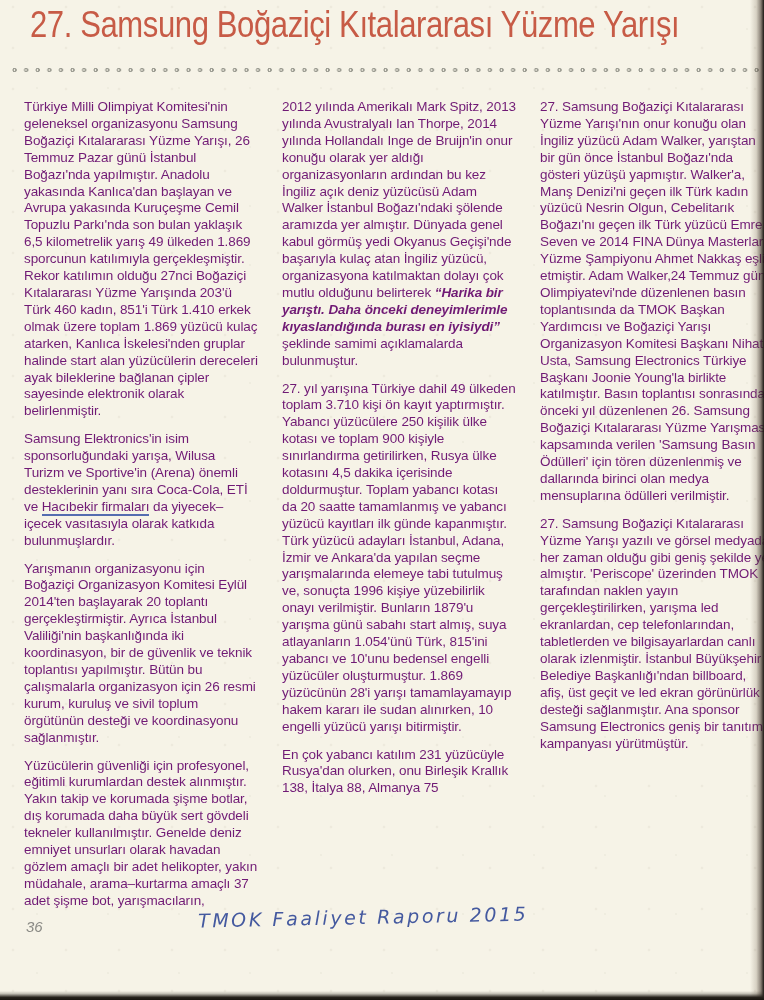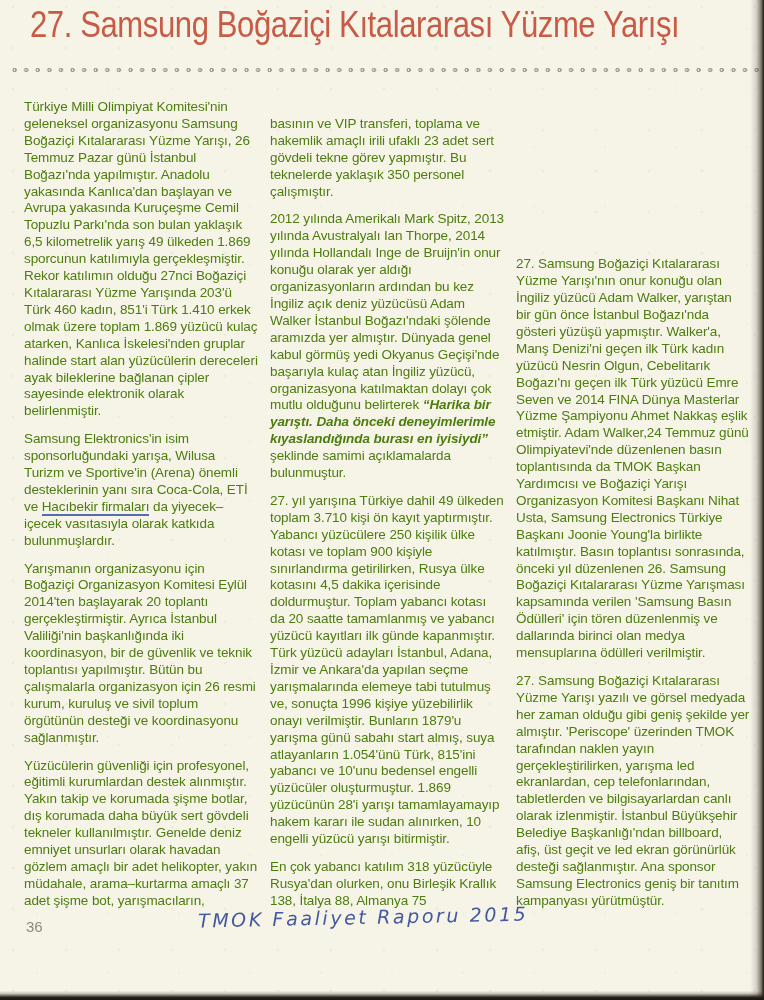--- a/index.html
+++ b/index.html
@@ -31,24 +31,23 @@
     margin: 2px 0 0 12px;
     width: 748px; height: 6px;
     background-image: radial-gradient(circle at 2.6px 3px, rgba(0,0,0,0) 0.6px, #9d9d93 0.9px 1.9px, rgba(0,0,0,0) 2.4px);
     background-size: 11.6px 6px;
     background-repeat: repeat-x;
   }
 
   
   .columns {
     display: flex;
-    gap: 12px;
+    gap: 24px;
     padding: 26px 0 0 24px;
-    color: #4d7c0f;
-    align-items: flex-end;
+    color: #701a75;
   }
   .col { width: 234px; flex: 0 0 auto; }
   .para {
     margin: 0 0 11px 0;
     font-size: 13.5px;
     line-height: 16.9px;
     letter-spacing: -0.1px;
     text-align: left;
   }
   .seg-italic { font-style: italic; font-weight: bold; }
@@ -56,20 +55,21 @@
     border-bottom: 2px solid rgba(55,83,166,0.85);
     padding-bottom: 0.5px;
   }
 
   
   .page-number {
     position: absolute;
     left: 26px; top: 918px;
     font-size: 15px;
     color: #8a8a85;
+    font-style: italic;
   }
   .handwriting {
     position: absolute;
     left: 198px; top: 906px;
     font-family: "DejaVu Sans", sans-serif;
     font-style: italic;
     font-size: 19px;
     letter-spacing: 2.6px;
     color: #44599f;
     transform: rotate(-1.2deg);
@@ -109,24 +109,23 @@
 </header>
 
 <main class="columns">
   <div class="col">
       <p class="para"><span>Türkiye Milli Olimpiyat Komitesi'nin geleneksel organizasyonu Samsung Boğaziçi Kıtalararası Yüzme Yarışı, 26 Temmuz Pazar günü İstanbul Boğazı'nda yapılmıştır. Anadolu yakasında Kanlıca'dan başlayan ve Avrupa yakasında Kuruçeşme Cemil Topuzlu Parkı'nda son bulan yaklaşık 6,5 kilometrelik yarış 49 ülkeden 1.869 sporcunun katılımıyla gerçekleşmiştir. Rekor katılımın olduğu 27nci Boğaziçi Kıtalararası Yüzme Yarışında 203'ü Türk 460 kadın, 851'i Türk 1.410 erkek olmak üzere toplam 1.869 yüzücü kulaç atarken, Kanlıca İskelesi'nden gruplar halinde start alan yüzücülerin dereceleri ayak bileklerine bağlanan çipler sayesinde elektronik olarak belirlenmiştir.</span></p>
       <p class="para"><span>Samsung Elektronics'in isim sponsorluğundaki yarışa, Wilusa Turizm ve Sportive'in (Arena) önemli desteklerinin yanı sıra Coca-Cola, ETİ ve </span><span class="seg-ink-underline">Hacıbekir firmaları</span><span> da yiyecek–içecek vasıtasıyla olarak katkıda bulunmuşlardır.</span></p>
       <p class="para"><span>Yarışmanın organizasyonu için Boğaziçi Organizasyon Komitesi Eylül 2014'ten başlayarak 20 toplantı gerçekleştirmiştir. Ayrıca İstanbul Valiliği'nin başkanlığında iki koordinasyon, bir de güvenlik ve teknik toplantısı yapılmıştır. Bütün bu çalışmalarla organizasyon için 26 resmi kurum, kuruluş ve sivil toplum örgütünün desteği ve koordinasyonu sağlanmıştır.</span></p>
       <p class="para"><span>Yüzücülerin güvenliği için profesyonel, eğitimli kurumlardan destek alınmıştır. Yakın takip ve korumada şişme botlar, dış korumada daha büyük sert gövdeli tekneler kullanılmıştır. Genelde deniz emniyet unsurları olarak havadan gözlem amaçlı bir adet helikopter, yakın müdahale, arama–kurtarma amaçlı 37 adet şişme bot, yarışmacıların,</span></p>
     </div>
   <div class="col">
-      <p class="para"><span>basının ve VIP transferi, toplama ve hakemlik amaçlı irili ufaklı 23 adet sert gövdeli tekne görev yapmıştır. Bu teknelerde yaklaşık 350 personel çalışmıştır.</span></p>
       <p class="para"><span>2012 yılında Amerikalı Mark Spitz, 2013 yılında Avustralyalı Ian Thorpe, 2014 yılında Hollandalı Inge de Bruijn'in onur konuğu olarak yer aldığı organizasyonların ardından bu kez İngiliz açık deniz yüzücüsü Adam Walker İstanbul Boğazı'ndaki şölende aramızda yer almıştır. Dünyada genel kabul görmüş yedi Okyanus Geçişi'nde başarıyla kulaç atan İngiliz yüzücü, organizasyona katılmaktan dolayı çok mutlu olduğunu belirterek </span><span class="seg-italic">“Harika bir yarıştı. Daha önceki deneyimlerimle kıyaslandığında burası en iyisiydi”</span><span> şeklinde samimi açıklamalarda bulunmuştur.</span></p>
       <p class="para"><span>27. yıl yarışına Türkiye dahil 49 ülkeden toplam 3.710 kişi ön kayıt yaptırmıştır. Yabancı yüzücülere 250 kişilik ülke kotası ve toplam 900 kişiyle sınırlandırma getirilirken, Rusya ülke kotasını 4,5 dakika içerisinde doldurmuştur. Toplam yabancı kotası da 20 saatte tamamlanmış ve yabancı yüzücü kayıtları ilk günde kapanmıştır. Türk yüzücü adayları İstanbul, Adana, İzmir ve Ankara'da yapılan seçme yarışmalarında elemeye tabi tutulmuş ve, sonuçta 1996 kişiye yüzebilirlik onayı verilmiştir. Bunların 1879'u yarışma günü sabahı start almış, suya atlayanların 1.054'ünü Türk, 815'ini yabancı ve 10'unu bedensel engelli yüzücüler oluşturmuştur. 1.869 yüzücünün 28'i yarışı tamamlayamayıp hakem kararı ile sudan alınırken, 10 engelli yüzücü yarışı bitirmiştir.</span></p>
-      <p class="para"><span>En çok yabancı katılım 318 yüzücüyle Rusya'dan olurken, onu Birleşik Krallık 138, İtalya 88, Almanya 75</span></p>
+      <p class="para"><span>En çok yabancı katılım 231 yüzücüyle Rusya'dan olurken, onu Birleşik Krallık 138, İtalya 88, Almanya 75</span></p>
     </div>
   <div class="col">
       <p class="para"><span>27. Samsung Boğaziçi Kıtalararası Yüzme Yarışı'nın onur konuğu olan İngiliz yüzücü Adam Walker, yarıştan bir gün önce İstanbul Boğazı'nda gösteri yüzüşü yapmıştır. Walker'a, Manş Denizi'ni geçen ilk Türk kadın yüzücü Nesrin Olgun, Cebelitarık Boğazı'nı geçen ilk Türk yüzücü Emre Seven ve 2014 FINA Dünya Masterlar Yüzme Şampiyonu Ahmet Nakkaş eşlik etmiştir. Adam Walker,24 Temmuz günü Olimpiyatevi'nde düzenlenen basın toplantısında da TMOK Başkan Yardımcısı ve Boğaziçi Yarışı Organizasyon Komitesi Başkanı Nihat Usta, Samsung Electronics Türkiye Başkanı Joonie Young'la birlikte katılmıştır. Basın toplantısı sonrasında, önceki yıl düzenlenen 26. Samsung Boğaziçi Kıtalararası Yüzme Yarışması kapsamında verilen 'Samsung Basın Ödülleri' için tören düzenlenmiş ve dallarında birinci olan medya mensuplarına ödülleri verilmiştir.</span></p>
       <p class="para"><span>27. Samsung Boğaziçi Kıtalararası Yüzme Yarışı yazılı ve görsel medyada her zaman olduğu gibi geniş şekilde yer almıştır. 'Periscope' üzerinden TMOK tarafından naklen yayın gerçekleştirilirken, yarışma led ekranlardan, cep telefonlarından, tabletlerden ve bilgisayarlardan canlı olarak izlenmiştir. İstanbul Büyükşehir Belediye Başkanlığı'ndan billboard, afiş, üst geçit ve led ekran görünürlük desteği sağlanmıştır. Ana sponsor Samsung Electronics geniş bir tanıtım kampanyası yürütmüştür.</span></p>
     </div>
 </main>
 
 <div class="page-number">36</div>
 <div class="handwriting">TMOK Faaliyet Raporu 2015</div>
 

